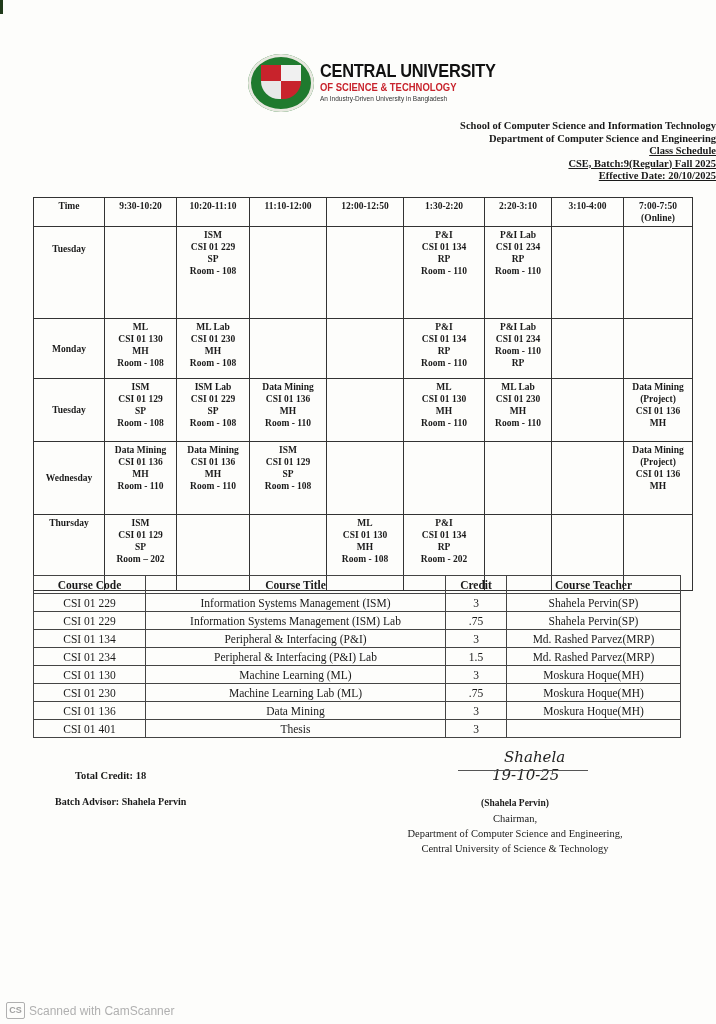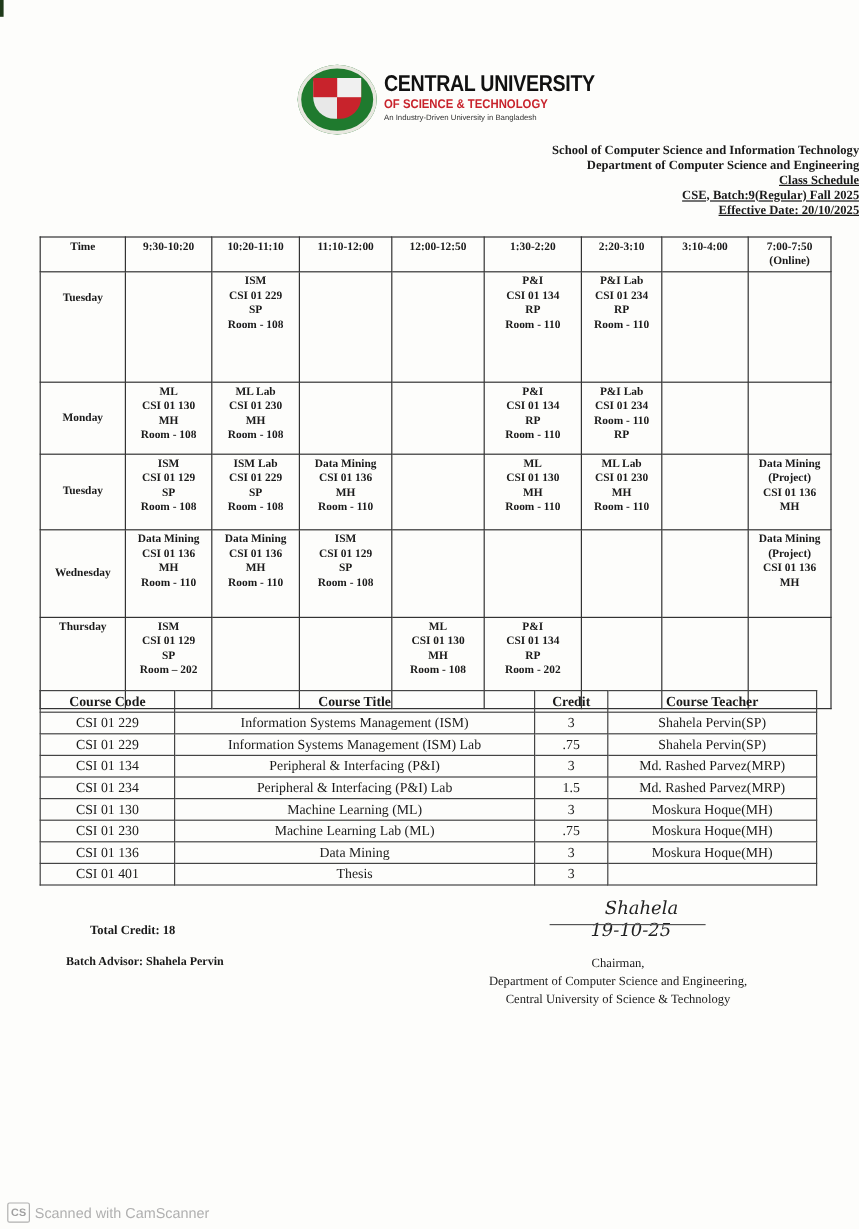--- a/index.html
+++ b/index.html
@@ -363,20 +363,21 @@
 <div class="total">Total Credit: 18</div>
 <div class="advisor">Batch Advisor: Shahela Pervin</div>
 
 <div class="signature">
   <div style="padding-left:12px;">Shahela</div>
   <div>19-10-25</div>
 </div>
 <div class="sig-line"></div>
 
 <div class="sign-block">
+  <div class="nm">(Shahela Pervin)</div>
   <div>Chairman,</div>
   <div>Department of Computer Science and Engineering,</div>
   <div>Central University of Science &amp; Technology</div>
 </div>
 
 <div class="camscan">
   <span class="cs-icon">CS</span>
   <span>Scanned with CamScanner</span>
 </div>
 

